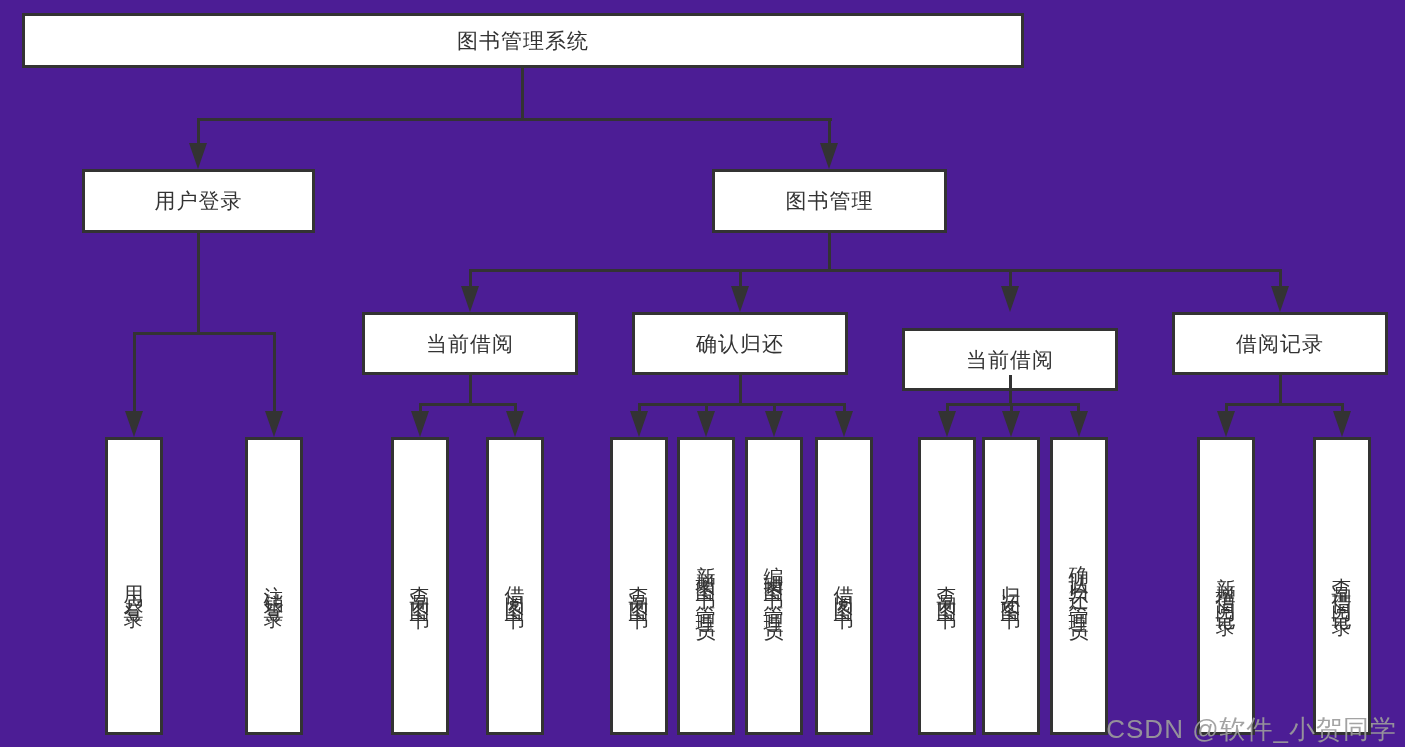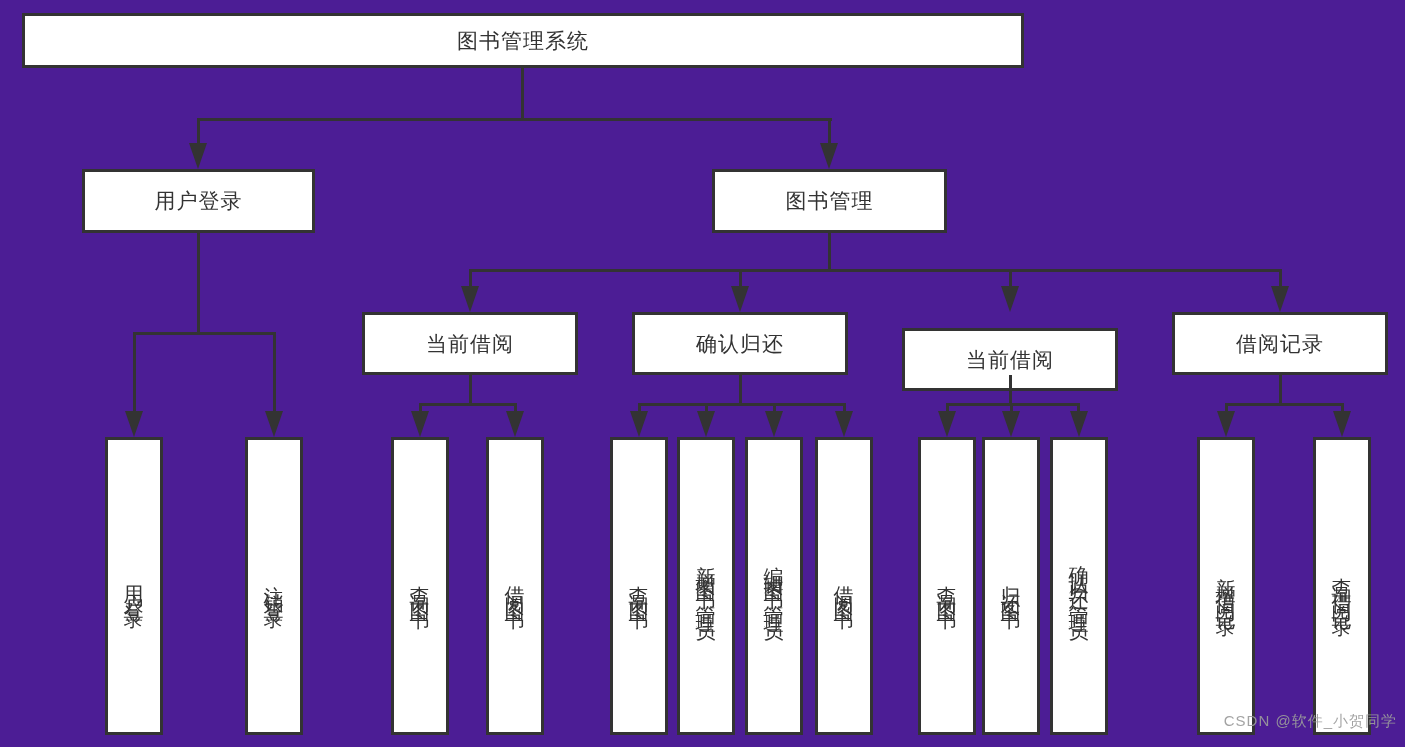--- a/index.html
+++ b/index.html
@@ -43,21 +43,21 @@
     width: 0;
     height: 0;
     border-left: 9px solid transparent;
     border-right: 9px solid transparent;
     border-top: 26px solid #333333;
   }
   .watermark {
     position: absolute;
     top: 712px;
     right: 8px;
-    font-size: 15px;
+    font-size: 26px;
     color: rgba(155, 155, 155, 0.92);
     letter-spacing: 1px;
     z-index: 5;
     white-space: nowrap;
   }
 </style>
 </head>
 <body>
 
 <div class="canvas">

